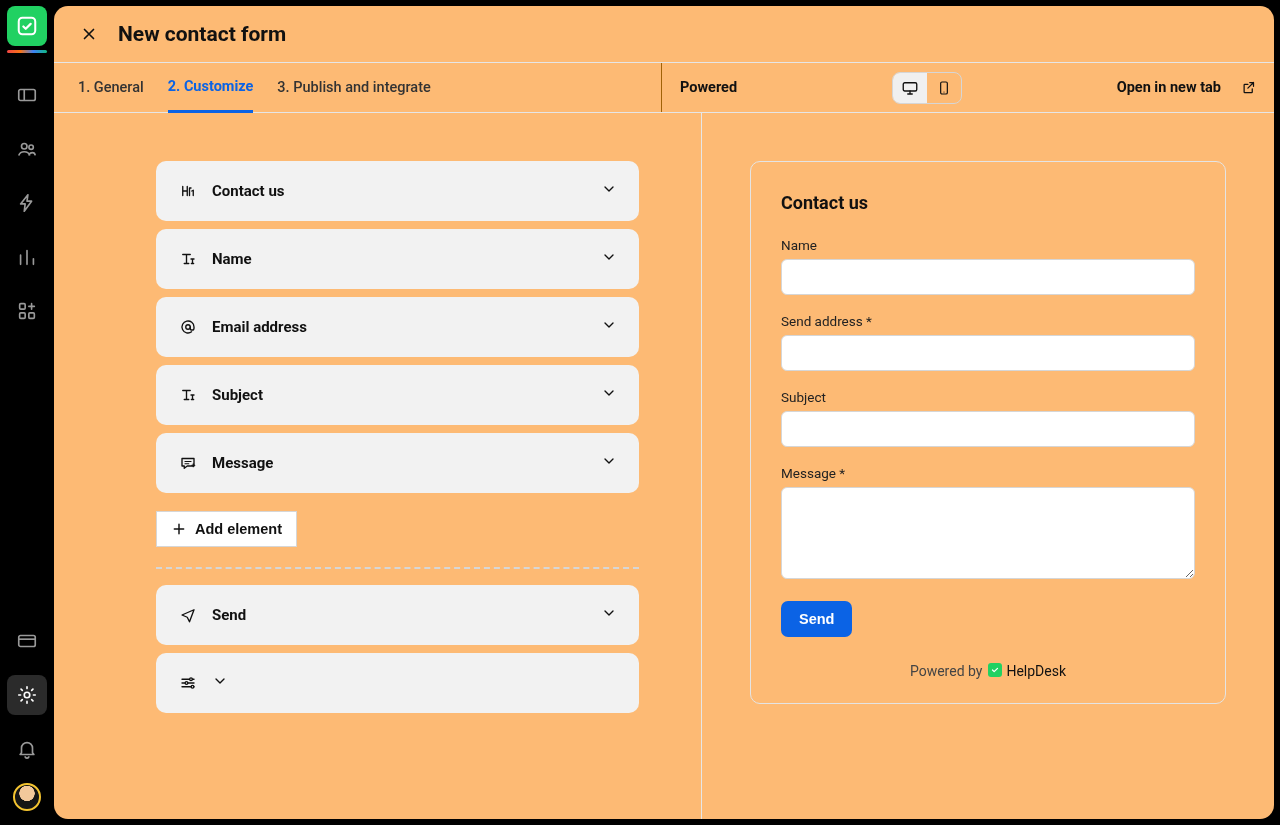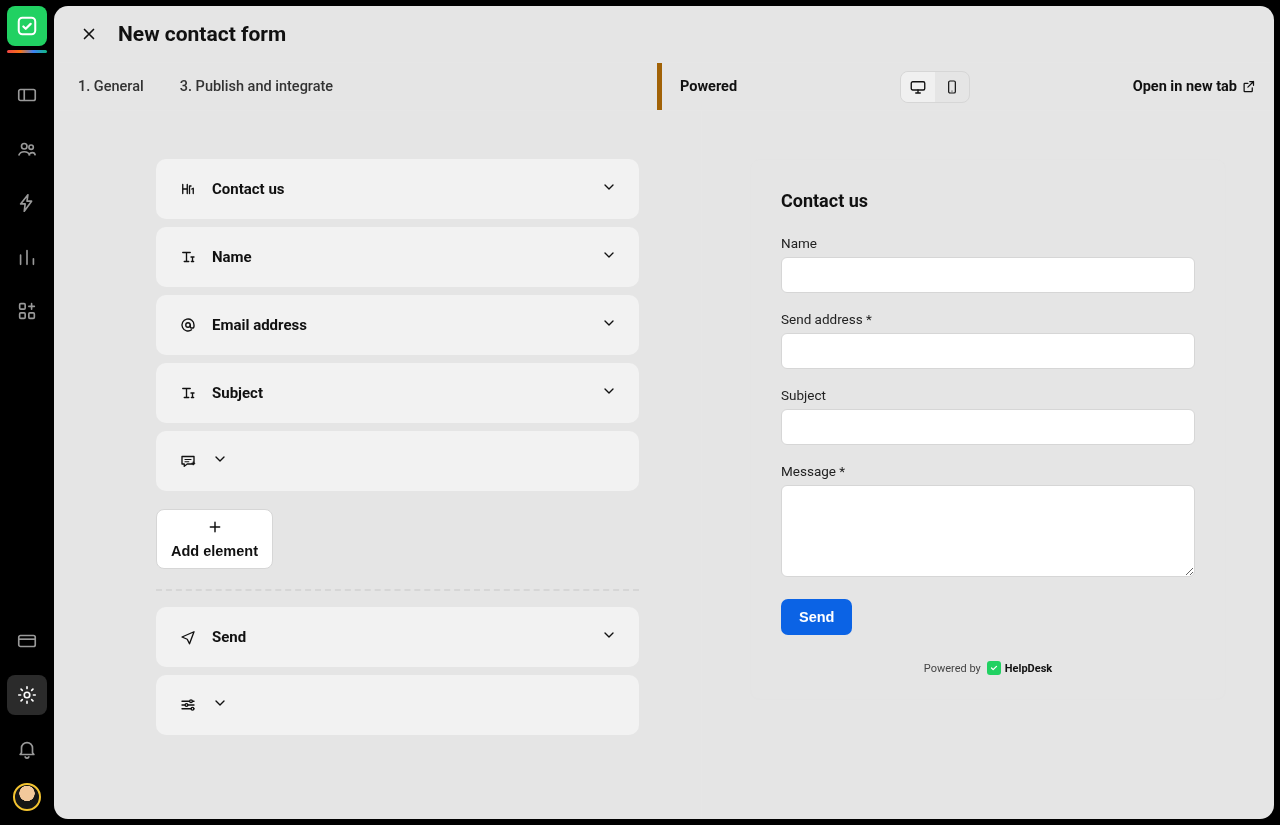--- a/index.html
+++ b/index.html
@@ -37,21 +37,21 @@
     background: linear-gradient(90deg,#ef4444,#f97316,#3b82f6,#10b981);
   }
   .nav-icons { display:flex; flex-direction:column; gap:14px; margin-top:22px; align-items:center; }
   .nav-icon { width:40px; height:40px; display:flex; align-items:center; justify-content:center; border-radius:8px; color:#999; cursor:pointer; }
   .nav-icon.active { background:#2b2b2b; color:#fff; }
   .sidebar-bottom { margin-top:auto; display:flex; flex-direction:column; gap:14px; align-items:center; margin-bottom:14px; }
   .avatar { width:28px; height:28px; border-radius:50%; background: radial-gradient(circle at 50% 35%, #f2c89b 0%, #f2c89b 38%, #151515 40%); border:2px solid #f4c430; }
 
   .main {
     flex:1;
-    background:#e5e5e5;
+    background:#fdba74;
     margin:6px 6px 6px 0;
     border-radius:14px;
     display:flex;
     flex-direction:column;
     overflow:hidden;
   }
   .titlebar {
     display:flex;
     align-items:center;
     padding:16px 24px;
@@ -61,84 +61,83 @@
   .title { font-size:21px; font-weight:700; color:#111; }
 
   .tabs-row {
     display:flex;
     align-items:stretch;
     border-top:1px solid #e6e6e6;
     border-bottom:1px solid #e6e6e6;
   }
   .tabs-left {
     display:flex;
-    gap:36px;
+    gap:24px;
     padding:0 24px;
     flex:0 0 608px;
-    border-right:5px solid #a16207;
+    border-right:1px solid #a16207;
     align-items:center;
   }
   .tab { font-size:14.5px; color:#333; padding:15px 0; cursor:pointer; font-weight:500; }
   .tab.active { color:#0b63e5; font-weight:700; border-bottom:3px solid #0b63e5; margin-bottom:-1px; }
   .tabs-right {
     flex:1;
     display:flex;
     align-items:center;
     padding:0 18px;
     justify-content:space-between;
   }
   .preview-label { font-size:14.5px; font-weight:700; color:#111; }
   .device-toggle { display:flex; border:1px solid #d6d6d6; border-radius:8px; overflow:hidden; }
   .device-btn { width:34px; height:30px; display:flex; align-items:center; justify-content:center; cursor:pointer; color:#222; }
   .device-btn.active { background:#f0f0f0; }
-  .open-new { font-size:14.5px; font-weight:700; color:#111; display:flex; align-items:center; gap:4px; cursor:pointer; }
+  .open-new { font-size:14.5px; font-weight:700; color:#111; display:flex; align-items:center; gap:20px; cursor:pointer; }
 
   .body-row { flex:1; display:flex; overflow:hidden;margin-left:40px; }
   .left-pane { width:608px; border-right:1px solid #e6e6e6; padding:48px 62px 20px 62px; overflow:auto; }
   .element-card {
     background:#f2f2f2;
     border-radius:10px;
     padding:20px 22px;
     display:flex;
     align-items:center;
     gap:14px;
     margin-bottom:8px;
     cursor:pointer;
   }
   .element-card .icon { width:20px; height:20px; display:flex; align-items:center; justify-content:center; color:#111; }
   .element-card .label { font-size:15px; font-weight:700; color:#111; flex:1; }
   .chev { color:#111; }
   .add-btn {
     display:inline-flex; align-items:center; gap:8px;
-    border:1px solid #d6d6d6; background:#fff; border-radius:8px;
+    border:1px solid #d6d6d6; background:#fff; border-radius:0;
     padding:9px 14px; font-size:14.5px; font-weight:600; cursor:pointer; color:#111;
     margin:10px 0 12px 0;
-    flex-direction:column;
   }
   .dash-sep { border:none; border-top:2px dashed #d6d6d6; margin:8px 0 16px 0; }
 
   .right-pane { flex:1; padding:48px 48px; overflow:auto; }
   .preview-card {
     border:1px solid #e4e4e4; border-radius:10px; padding:30px 30px 24px 30px;
     max-width:520px; margin:0 auto;
   }
   .pv-title { font-size:18px; font-weight:700; color:#111; margin-bottom:24px; }
   .field { margin-bottom:18px; }
   .flabel { font-size:13.5px; color:#222; margin-bottom:6px; display:block; }
   .finput {
     width:100%; height:36px; border:1px solid #d6d6d6; border-radius:6px; padding:0 10px;
     font-size:14px;
   }
   .ftextarea {
     width:100%; height:92px; border:1px solid #d6d6d6; border-radius:6px; padding:8px 10px;
     font-size:14px; resize:vertical;
   }
   .send-btn { background:#0b63e5; color:#fff; border:none; border-radius:7px; padding:10px 18px; font-size:14.5px; font-weight:600; cursor:pointer; }
-  .powered { text-align:center; margin-top:26px; font-size:11px; color:#444; display:flex; align-items:center; justify-content:center; gap:6px; }
-  .hd-logo { display:inline-flex; align-items:flex-end; gap:4px; font-weight:700; color:#111; }
+  .powered { text-align:center; margin-top:26px; font-size:14px; color:#444; display:flex; align-items:center; justify-content:center; gap:6px; }
+  .hd-logo { display:inline-flex; align-items:flex-start; gap:4px; font-weight:400; color:#111; }
   .hd-check { width:14px; height:14px; background:#21d162; border-radius:3px; display:inline-flex; align-items:center; justify-content:center; }
 </style>
 </head>
 <body>
 
 <div class="sidebar">
   <div class="logo">
     <svg width="22" height="22" viewBox="0 0 24 24" fill="none">
       <rect x="3" y="3" width="18" height="18" rx="4" stroke="#fff" stroke-width="2.2"></rect>
       <path d="M8 12.5l2.6 2.6L16 9.7" stroke="#fff" stroke-width="2.4" stroke-linecap="round" stroke-linejoin="round"></path>
@@ -207,20 +206,21 @@
       <svg width="18" height="18" viewBox="0 0 24 24">
           <path d="M6 6l12 12M18 6L6 18" stroke="#111" stroke-width="2.2" stroke-linecap="round"></path>
         </svg>
     </div>
     <div class="title">New contact form</div>
   </div>
 
   <div class="tabs-row">
     <div class="tabs-left">
       <div class="tab">1. General</div>
+      <div class="tab active">2. Customize</div>
       <div class="tab">3. Publish and integrate</div>
     </div>
     <div class="tabs-right">
       <div class="preview-label">Powered</div>
       <div class="device-toggle">
         <div class="device-btn active">
           <svg width="18" height="18" viewBox="0 0 24 24" fill="none">
               <rect x="3" y="5" width="18" height="11" rx="2" stroke="#111" stroke-width="1.8"></rect>
               <path d="M9 20h6M12 16v4" stroke="#111" stroke-width="1.8" stroke-linecap="round"></path>
             </svg>
@@ -294,20 +294,21 @@
       </div>
 
       <div class="element-card">
         <span class="icon">
           <svg width="18" height="18" viewBox="0 0 24 24" fill="none">
               <path d="M4 6h16v10H11l-4 3v-3H4V6z" stroke="#111" stroke-width="1.8" stroke-linejoin="round"></path>
               <path d="M8 10h8M8 13h5" stroke="#111" stroke-width="1.6" stroke-linecap="round"></path>
               <path d="M19 13v4M17 15h4" stroke="#111" stroke-width="1.6" stroke-linecap="round"></path>
             </svg>
         </span>
+        <span class="label">Message</span>
         <span class="chev"><svg width="16" height="16" viewBox="0 0 24 24" fill="none">
               <path d="M6 9l6 6 6-6" stroke="#111" stroke-width="2" stroke-linecap="round" stroke-linejoin="round"></path>
             </svg></span>
       </div>
 
       <button class="add-btn">
         <svg width="16" height="16" viewBox="0 0 24 24" fill="none">
             <path d="M12 5v14M5 12h14" stroke="#111" stroke-width="2.2" stroke-linecap="round"></path>
           </svg>
         <span>Add element</span>

